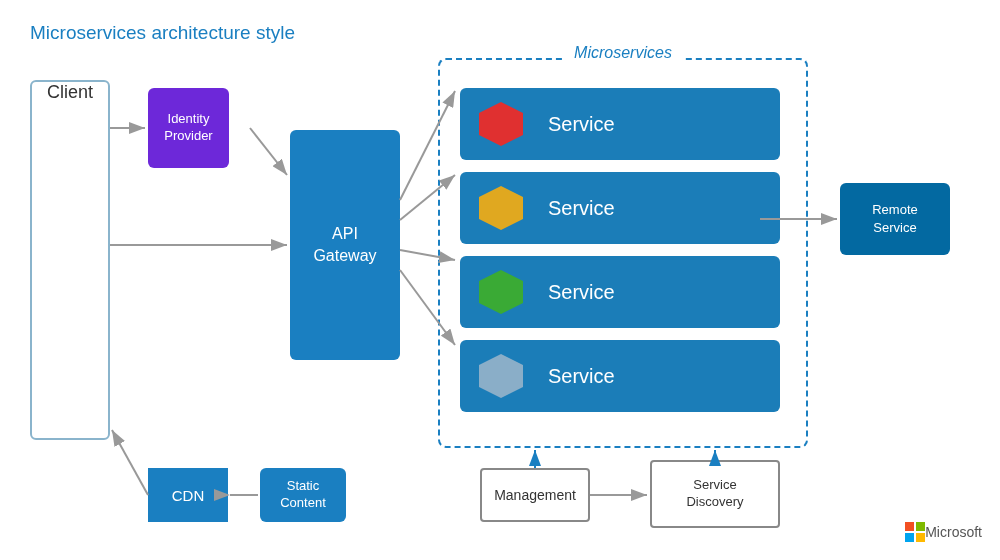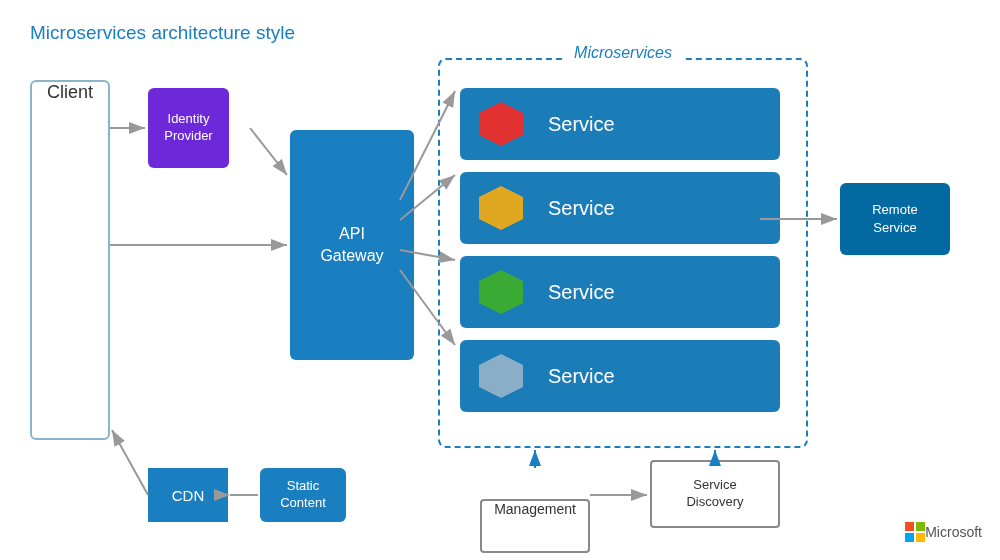--- a/index.html
+++ b/index.html
@@ -59,21 +59,21 @@
       color: #fff;
       font-weight: 500;
       line-height: 1.3;
     }
 
     
     .api-gateway-box {
       position: absolute;
       left: 290px;
       top: 130px;
-      width: 124px;
+      width: 110px;
       height: 230px;
       background: #1a7fc1;
       border-radius: 6px;
       display: flex;
       align-items: center;
       justify-content: center;
       text-align: center;
     }
     .api-gateway-label {
       font-size: 16px;
@@ -213,23 +213,23 @@
     
     .management-box {
       position: absolute;
       left: 480px;
       top: 468px;
       width: 110px;
       height: 54px;
       border: 2px solid #888;
       border-radius: 4px;
       display: flex;
+      align-items: center;
       justify-content: center;
       background: #fff;
-      margin-top: 31px;
     }
     .management-label {
       font-size: 14px;
       color: #333;
     }
 
     
     .service-discovery-box {
       position: absolute;
       left: 650px;

